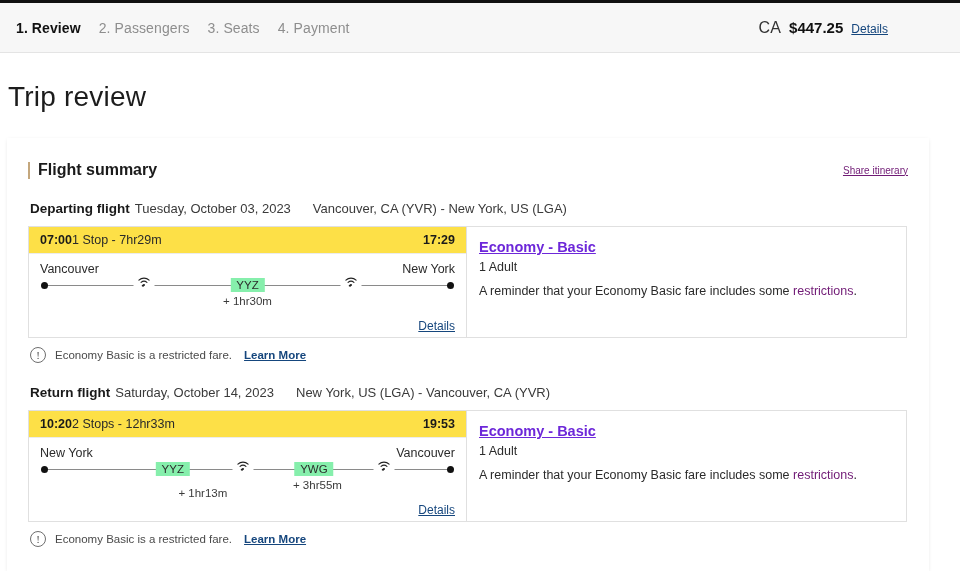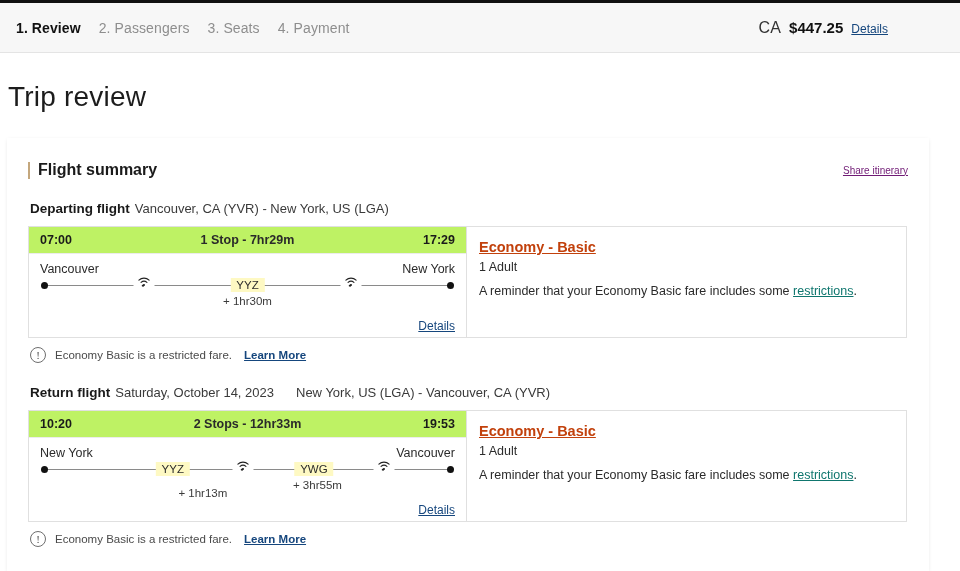--- a/index.html
+++ b/index.html
@@ -152,34 +152,34 @@
     background: #ffffff;
     display: flex;
     width: 879px;
   }
   .itin-left {
     width: 438px;
     flex: 0 0 438px;
     border-right: 1px solid #e0e0e0;
   }
   .itin-bar {
-    background: #bef264;
+    background: #fde047;
     height: 27px;
     display: flex;
     align-items: center;
     padding: 0 11px;
     font-size: 12.5px;
     color: #1a1a1a;
     border-bottom: 1px solid #ececec;
   }
   .bar-time { font-weight: bold; }
   .bar-mid {
     flex: 1;
-    text-align: center;
-    font-weight: bold;
+    text-align: left;
+    font-weight: normal;
     color: #2a2a2a;
   }
 
   .itin-body {
     padding: 8px 11px 6px 11px;
     position: relative;
     height: 83px;
   }
 
   .city-row {
@@ -212,21 +212,21 @@
     border-radius: 50%;
     background: #111111;
   }
   .endpoint.start { left: 1px; }
   .endpoint.end   { right: 1px; }
 
   .node {
     position: absolute;
     top: -1px;
     transform: translateX(-50%);
-    background: #fef9c3;
+    background: #86efac;
     padding: 0 6px;
     font-size: 11.5px;
     color: #2b2b2b;
     line-height: 14px;
   }
   .wifi {
     position: absolute;
     top: -3px;
     transform: translateX(-50%);
     background: #ffffff;
@@ -254,39 +254,38 @@
   }
 
   
   .itin-right {
     flex: 1;
     padding: 12px 14px 10px 12px;
   }
   .fare-name {
     font-size: 14.5px;
     font-weight: bold;
-    color: #c2410c;
+    color: #6d28d9;
     text-decoration: underline;
     cursor: pointer;
     display: inline-block;
     margin-bottom: 5px;
   }
   .fare-pax {
     font-size: 12.5px;
     color: #2b2b2b;
     margin-bottom: 9px;
   }
   .fare-note {
     font-size: 12.5px;
     color: #2b2b2b;
     line-height: 1.4;
   }
   .inline-link {
-    color: #0f766e;
-    text-decoration: underline;
+    color: #701a75;
     cursor: pointer;
   }
 
   
   .notice {
     display: flex;
     align-items: center;
     gap: 9px;
     margin-top: 9px;
     padding-left: 2px;
@@ -341,20 +340,21 @@
 
   <div class="panel-head">
     <div class="accent-bar"></div>
     <div class="panel-title">Flight summary</div>
     <div class="share-link">Share itinerary</div>
   </div>
 
   <div class="flight-group">
     <div class="flight-head">
       <span class="fh-label">Departing flight</span>
+      <span class="fh-date">Tuesday, October 03, 2023</span>
       <span class="fh-route">Vancouver, CA (YVR) - New York, US (LGA)</span>
     </div>
 
     <div class="itin-card">
       <div class="itin-left">
         <div class="itin-bar">
           <span class="bar-time">07:00</span>
           <span class="bar-mid">1 Stop - 7hr29m</span>
           <span class="bar-time">17:29</span>
         </div>

